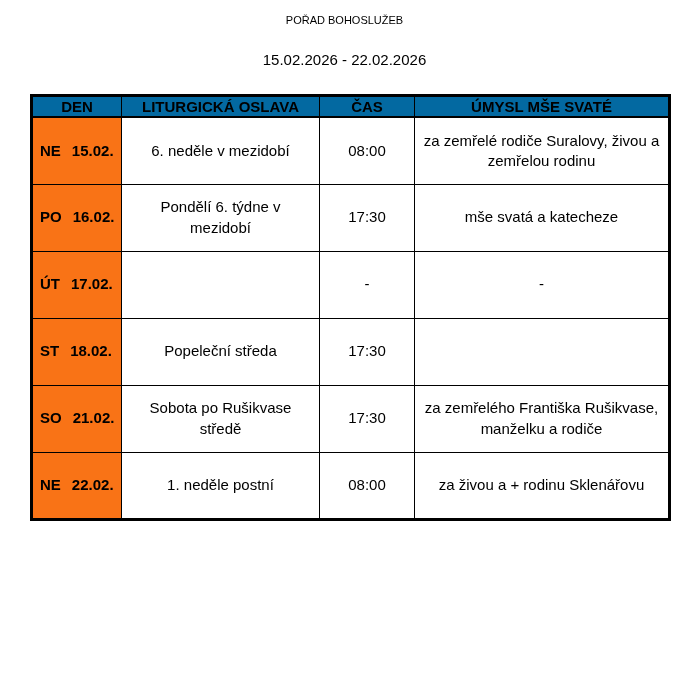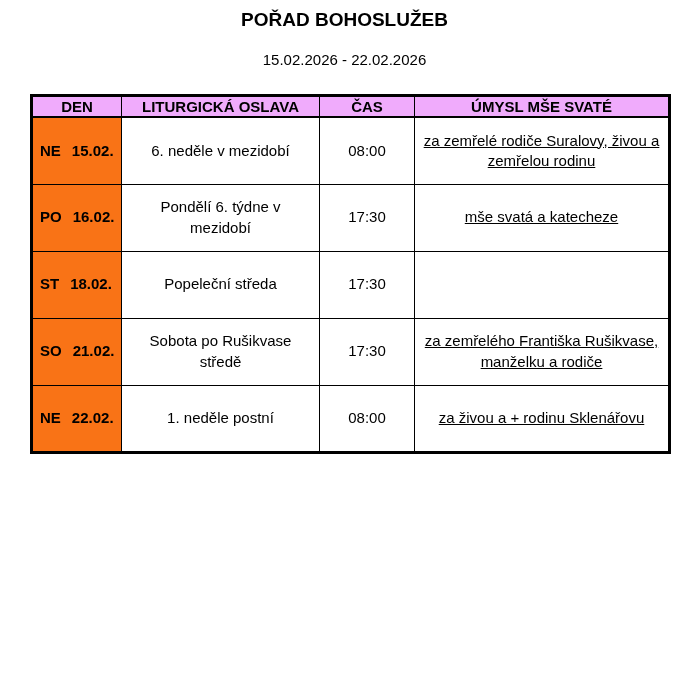--- a/index.html
+++ b/index.html
@@ -9,22 +9,22 @@
     height: 675px;
     background: #ffffff;
     color: #000000;
     font-family: "Liberation Sans", sans-serif;
   }
   .titles {
     text-align: center;
     padding-top: 10px;
   }
   .title-line {
-    font-size: 19px;
-    font-weight: bold;
+    font-size: 11px;
+    font-weight: normal;
     line-height: 20px;
   }
   .date-line {
     font-size: 15px;
     font-weight: normal;
     line-height: 20px;
     margin-top: 20px;
   }
   table.schedule {
     border-collapse: collapse;
@@ -32,21 +32,21 @@
     width: 638px;
     margin: 24px 0 0 30px;
     border: 3px solid #000;
   }
   .schedule th, .schedule td {
     border: 1px solid #000;
     font-size: 15px;
     overflow: hidden;
   }
   .schedule th {
-    background: #f0abfc;
+    background: #0369a1;
     font-weight: bold;
     height: 21px;
     padding: 1px 0;
     border-bottom: 2px solid #000;
     text-align: center;
     vertical-align: middle;
   }
   .schedule td {
     height: 67px;
     text-align: center;
@@ -57,21 +57,21 @@
   td.day-cell {
     background: #f97316;
     text-align: left;
     padding-left: 7px;
     font-weight: bold;
     white-space: nowrap;
   }
   td.day-cell .day-date { margin-left: 11px; }
   td.celebration-cell { padding: 0 9px; margin-left: 20px; }
   td.time-cell { padding: 0 2px; }
-  td.intention-cell { padding: 0 2px; text-decoration: underline; }
+  td.intention-cell { padding: 0 2px; }
 </style>
 </head>
 <body>
 
 <div class="page">
 
   <div class="titles">
     <div class="title-line">POŘAD BOHOSLUŽEB</div>
     <div class="date-line">15.02.2026 - 22.02.2026</div>
   </div>
@@ -103,20 +103,28 @@
         <tr>
     <td class="day-cell">
       <span class="day-abbrev">PO</span><span class="day-date">16.02.</span>
     </td>
     <td class="celebration-cell">Pondělí 6. týdne v mezidobí</td>
     <td class="time-cell">17:30</td>
     <td class="intention-cell">mše svatá a katecheze</td>
   </tr>
         <tr>
     <td class="day-cell">
+      <span class="day-abbrev">ÚT</span><span class="day-date">17.02.</span>
+    </td>
+    <td class="celebration-cell"></td>
+    <td class="time-cell">-</td>
+    <td class="intention-cell">-</td>
+  </tr>
+        <tr>
+    <td class="day-cell">
       <span class="day-abbrev">ST</span><span class="day-date">18.02.</span>
     </td>
     <td class="celebration-cell">Popeleční středa</td>
     <td class="time-cell">17:30</td>
     <td class="intention-cell"></td>
   </tr>
         <tr>
     <td class="day-cell">
       <span class="day-abbrev">SO</span><span class="day-date">21.02.</span>
     </td>

